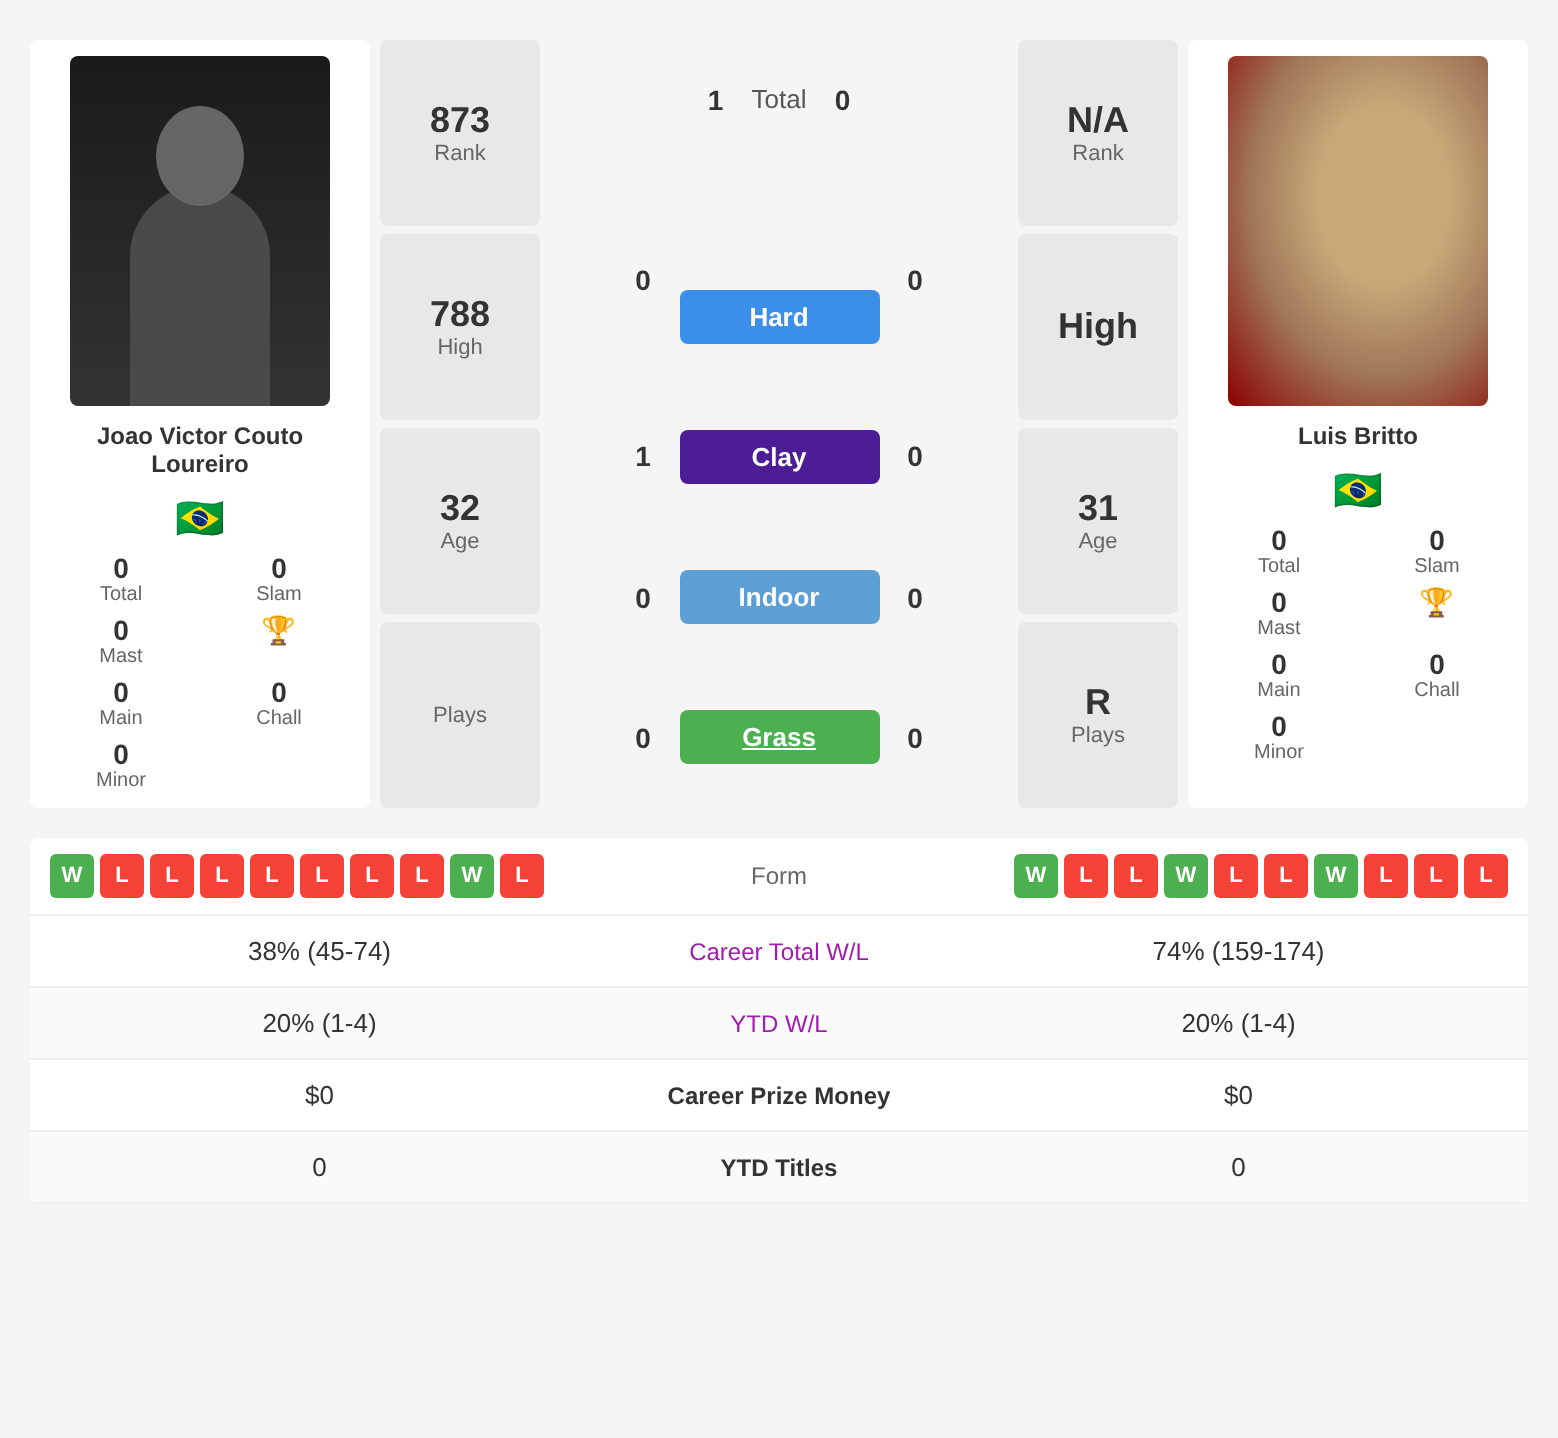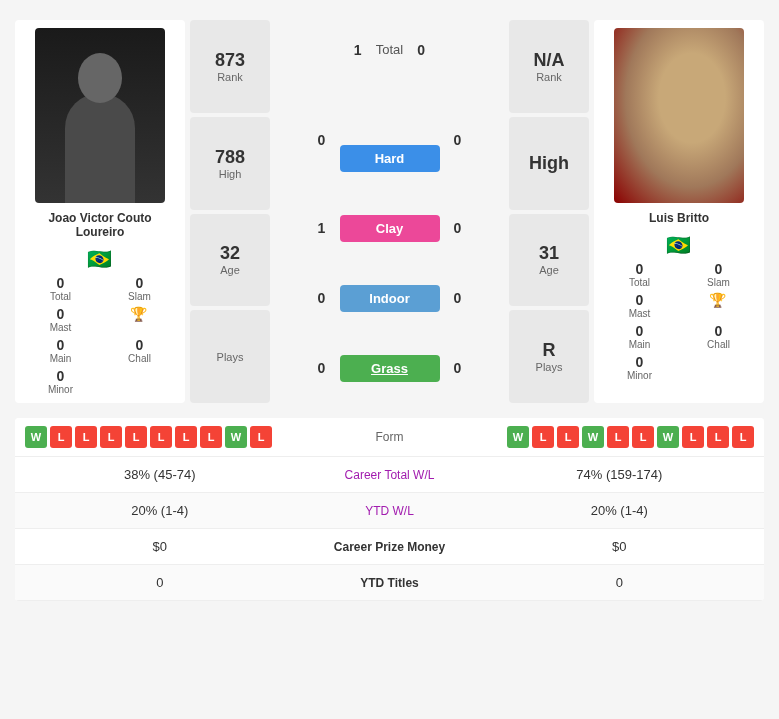--- a/index.html
+++ b/index.html
@@ -26,21 +26,21 @@
     .stat-box { background: #e8e8e8; border-radius: 4px; padding: 8px; text-align: center; flex: 1; display: flex; flex-direction: column; align-items: center; justify-content: center; }
     .stat-box .val { font-size: 18px; font-weight: bold; color: #333; }
     .stat-box .lbl { font-size: 11px; color: #666; }
 
     
     .court-section { flex: 1; display: flex; flex-direction: column; justify-content: space-around; padding: 0 5px; }
     .court-row { display: flex; align-items: center; justify-content: center; gap: 8px; }
     .court-score { font-size: 14px; font-weight: bold; color: #333; width: 20px; text-align: center; }
     .court-btn { padding: 6px 20px; border-radius: 4px; color: #fff; font-size: 13px; font-weight: bold; width: 100px; text-align: center; }
     .court-btn.hard { background: #3b8fe8; margin-top: 36px; }
-    .court-btn.clay { background: #ec4899; }
+    .court-btn.clay { background: #4c1d95; }
     .court-btn.indoor { background: #5b9fd4; }
     .court-btn.grass { background: #4caf50; text-decoration: underline; }
     .total-row { display: flex; align-items: center; justify-content: center; gap: 8px; margin-bottom: 8px; }
     .total-label { font-size: 13px; color: #555; }
 
     
     .right-stats { display: flex; flex-direction: column; gap: 4px; width: 80px; flex-shrink: 0; }
 
     
     .player-card-right { background: #fff; border-radius: 4px; padding: 8px; text-align: center; width: 170px; flex-shrink: 0; }

